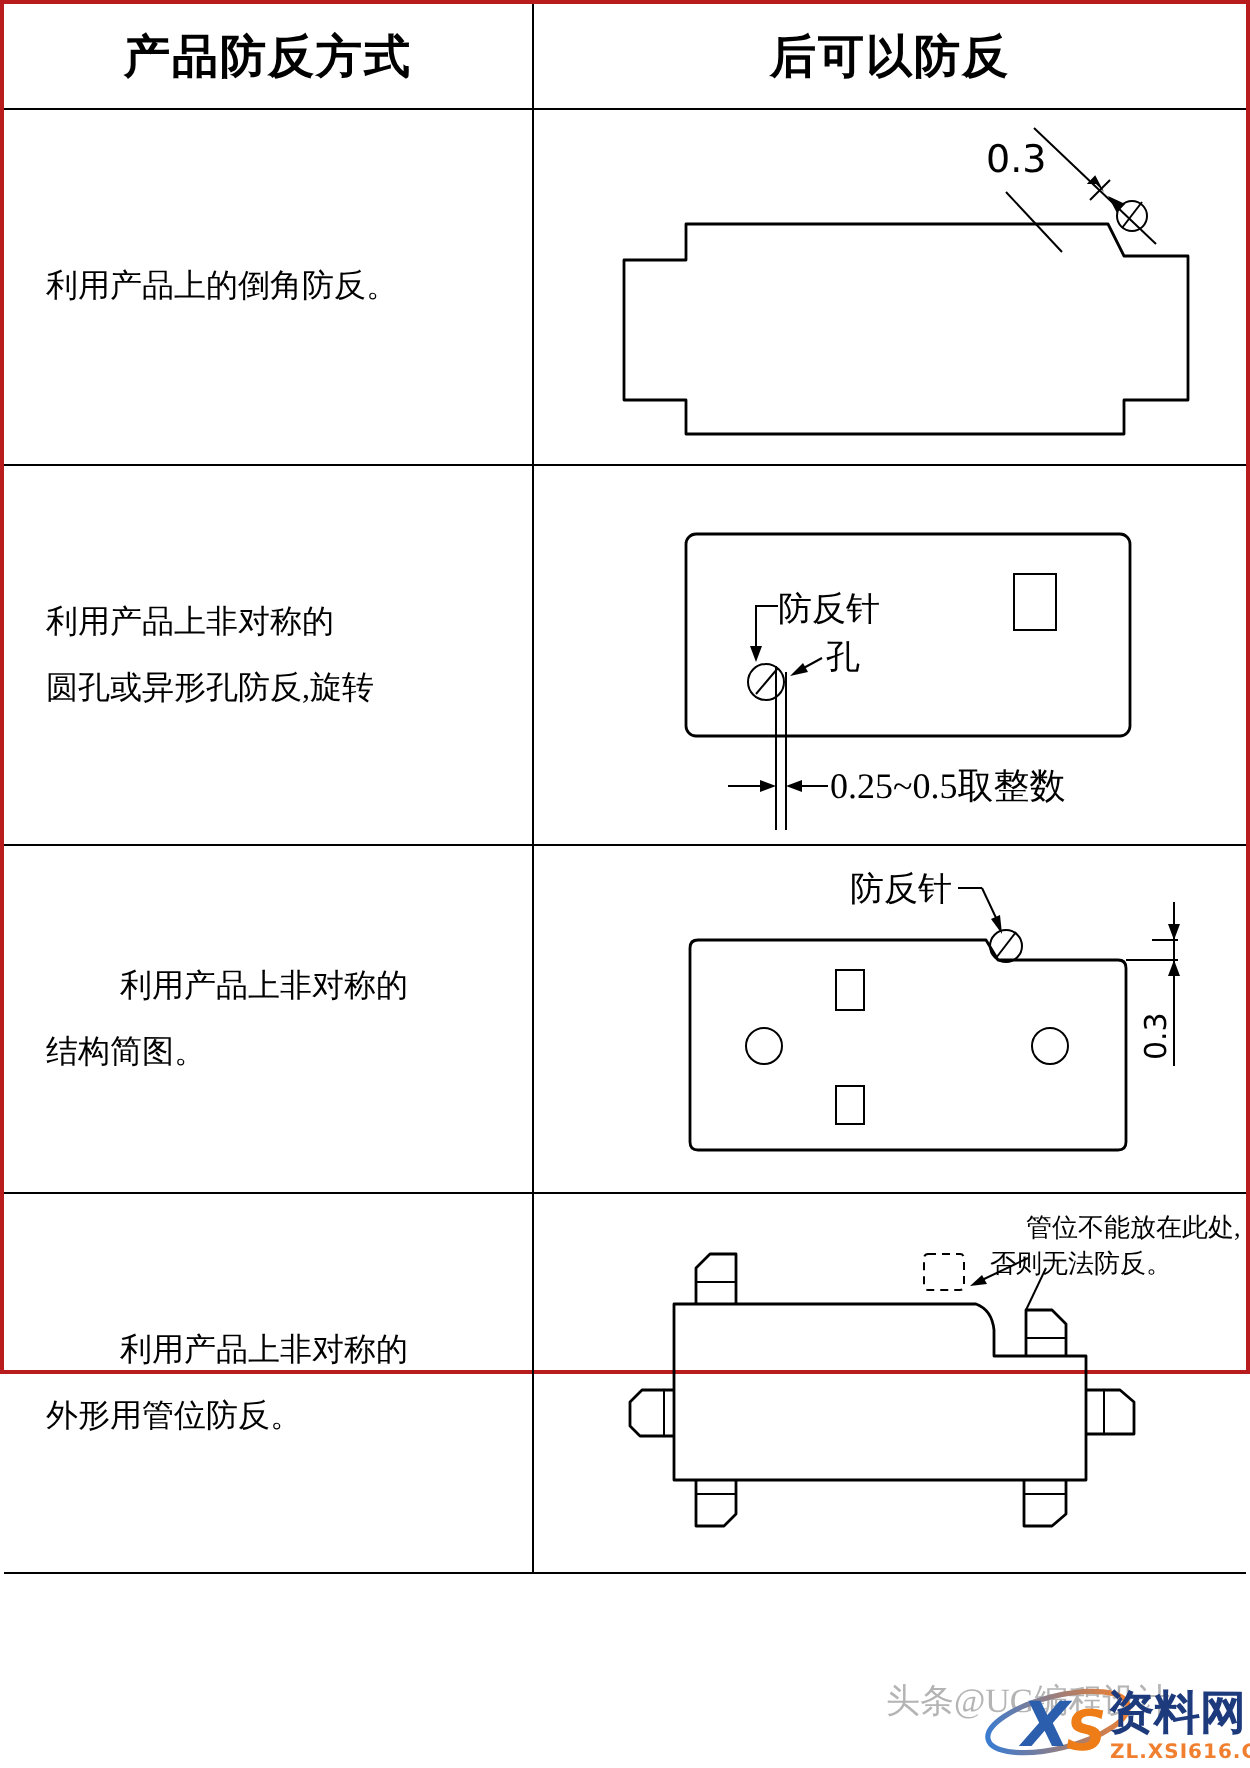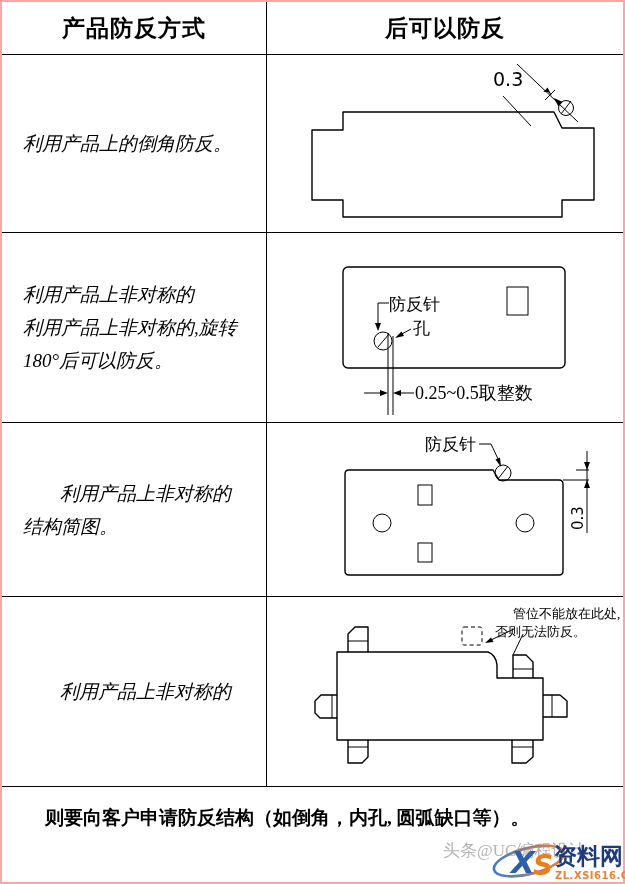--- a/index.html
+++ b/index.html
@@ -1,27 +1,27 @@
 <!DOCTYPE html>
 <html><head>
 <meta charset="utf-8">
 <style>
   html,body{margin:0;padding:0;background:#fff;}
   .page{position:relative;width:625px;height:884px;background:#fff;
         font-family:"Liberation Serif",serif;color:#000;overflow:hidden;}
-  .tbl{position:absolute;left:0;top:0;width:625px;height:884px;
-       box-sizing:border-box;border:2px solid #fca5a5;
+  .tbl{position:absolute;left:0;top:0;width:625px;height:687px;
+       box-sizing:border-box;border:2px solid #b91c1c;
        display:grid;grid-template-columns:265px 1fr;
        grid-template-rows:53px 178px 190px 174px 190px 1fr;}
   .cell{box-sizing:border-box;border-bottom:1px solid #000;}
   .c1{border-right:1px solid #000;}
   .hdr{display:flex;align-items:center;justify-content:center;
        font-size:23px;font-weight:bold;letter-spacing:1px;}
   .method{display:flex;flex-direction:column;justify-content:center;
-          font-size:19px;line-height:33px;padding:0 8px 0 21px;font-style:italic;}
+          font-size:16px;line-height:33px;padding:0 8px 0 21px;}
   .indent-first .line:first-child{text-indent:37px;}
   .diag{position:relative;}
   .diag svg{position:absolute;left:0;top:0;}
   .note{grid-column:1 / span 2;border-bottom:none;position:relative;
         font-size:19px;font-weight:bold;line-height:32px;
         padding:15px 6px 0 12px;}
   .note .line{position:relative;z-index:2;}
   .note .line:first-child{text-indent:31px;}
   .wm-gray{position:absolute;left:441px;top:48px;z-index:1;
            font-size:17px;font-weight:normal;color:#b4b4b4;white-space:nowrap;}
@@ -61,22 +61,21 @@
           <polygon class="ar" points="287,43 291.4,51.4 295.6,47"></polygon>
           <circle class="thin" cx="299" cy="53" r="7.5"></circle>
           <line class="thin" x1="294" y1="59" x2="304" y2="46"></line>
           <text x="226" y="31" font-size="19">0.3</text>
         </g>
       </svg>
     </div>
 
     <div class="cell c1 method">
       <div class="line">利用产品上非对称的</div>
-      <div class="line">利用产品上非对称的,旋转</div>
-      <div class="line">180°后可以防反。</div>
+      <div class="line">圆孔或异形孔防反,旋转</div>
     </div>
     <div class="cell diag">
       <svg width="356" height="189" viewBox="0 0 356 189">
         <g>
           <rect class="ln" x="76" y="34" width="222" height="101" rx="5"></rect>
           <rect class="thin" x="240" y="54" width="21" height="28"></rect>
         </g>
         <g>
           <circle class="thin" cx="116" cy="108" r="9"></circle>
           <line class="thin" x1="111" y1="114" x2="122" y2="101"></line>
@@ -132,20 +131,21 @@
           <line class="thin" x1="320" y1="28" x2="320" y2="110"></line>
           <polygon class="ar" points="320,47 317,39 323,39"></polygon>
           <polygon class="ar" points="320,57 317,65 323,65"></polygon>
           <text transform="translate(316,107) rotate(-90)" font-size="15">0.3</text>
         </g>
       </svg>
     </div>
 
     <div class="cell c1 method indent-first">
       <div class="line">利用产品上非对称的</div>
+      <div class="line">外形用管位防反。</div>
     </div>
     <div class="cell diag">
       <svg width="356" height="189" viewBox="0 0 356 189">
         <g>
           <path class="ln" d="M70,55 L221,55 Q229,58 230,68 L230,81 L276,81 L276,143 L70,143 Z"></path>
           <path class="ln" d="M81,55 L81,37 L88,30 L101,30 L101,55"></path>
           <line class="thin" x1="81" y1="44" x2="101" y2="44"></line>
           <path class="ln" d="M246,81 L246,58 L259,58 L266,65 L266,81"></path>
           <line class="thin" x1="246" y1="72" x2="266" y2="72"></line>
           <path class="ln" d="M70,98 L54,98 L48,104 L48,116 L53,121 L70,121"></path>
@@ -162,21 +162,20 @@
           <line class="thin" x1="246" y1="58" x2="256" y2="37"></line>
           <line class="thin" x1="247" y1="32" x2="224" y2="43"></line>
           <polygon class="ar" points="218,46 224,40.5 226.5,45"></polygon>
           <text class="cjk" x="246" y="21" font-size="13">管位不能放在此处,</text>
           <text class="cjk" x="228" y="39" font-size="13">否则无法防反。</text>
         </g>
       </svg>
     </div>
 
     <div class="cell note">
-      <div class="line">则要向客户申请防反结构（如倒角，内孔, 圆弧缺口等）。</div>
 
       <span class="wm-gray">头条@UG编程设计</span>
 
       <svg class="wm-logo" viewBox="0 0 136 48">
         <defs>
           <linearGradient id="wmgrad" x1="0" y1="0" x2="1" y2="0">
             <stop offset="0" stop-color="#3b7bd0"></stop>
             <stop offset="1" stop-color="#f08030"></stop>
           </linearGradient>
         </defs>

